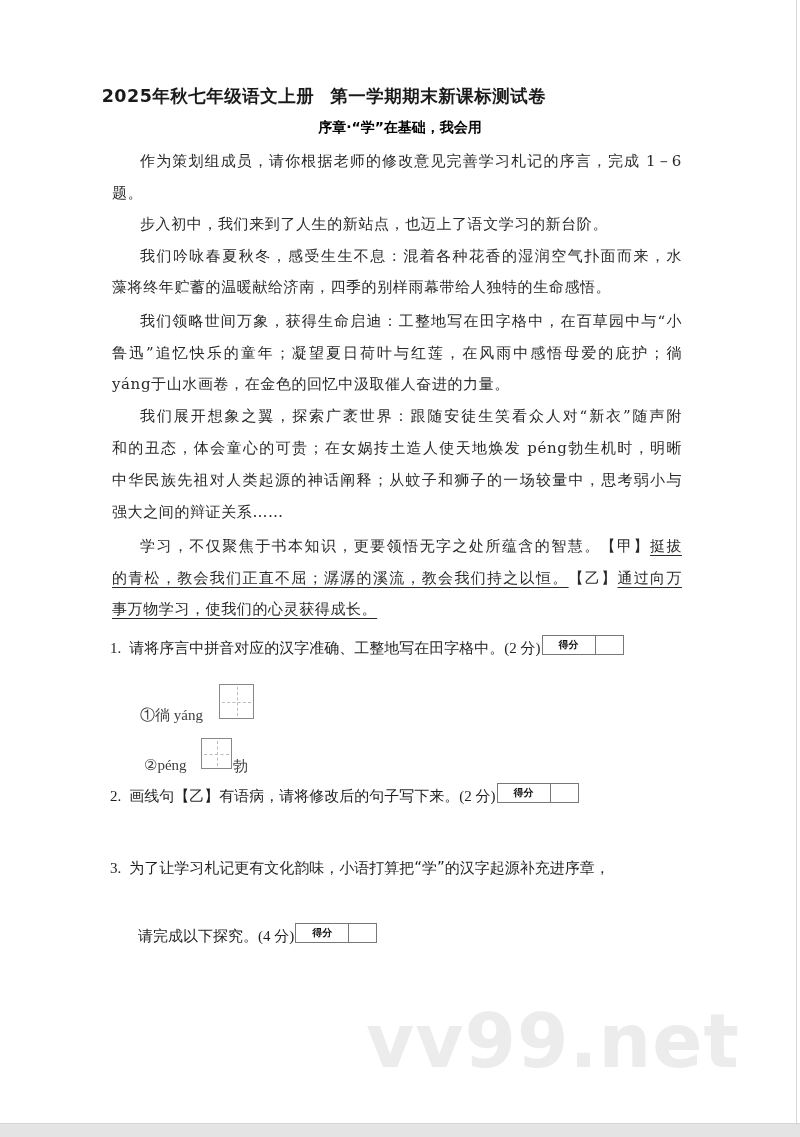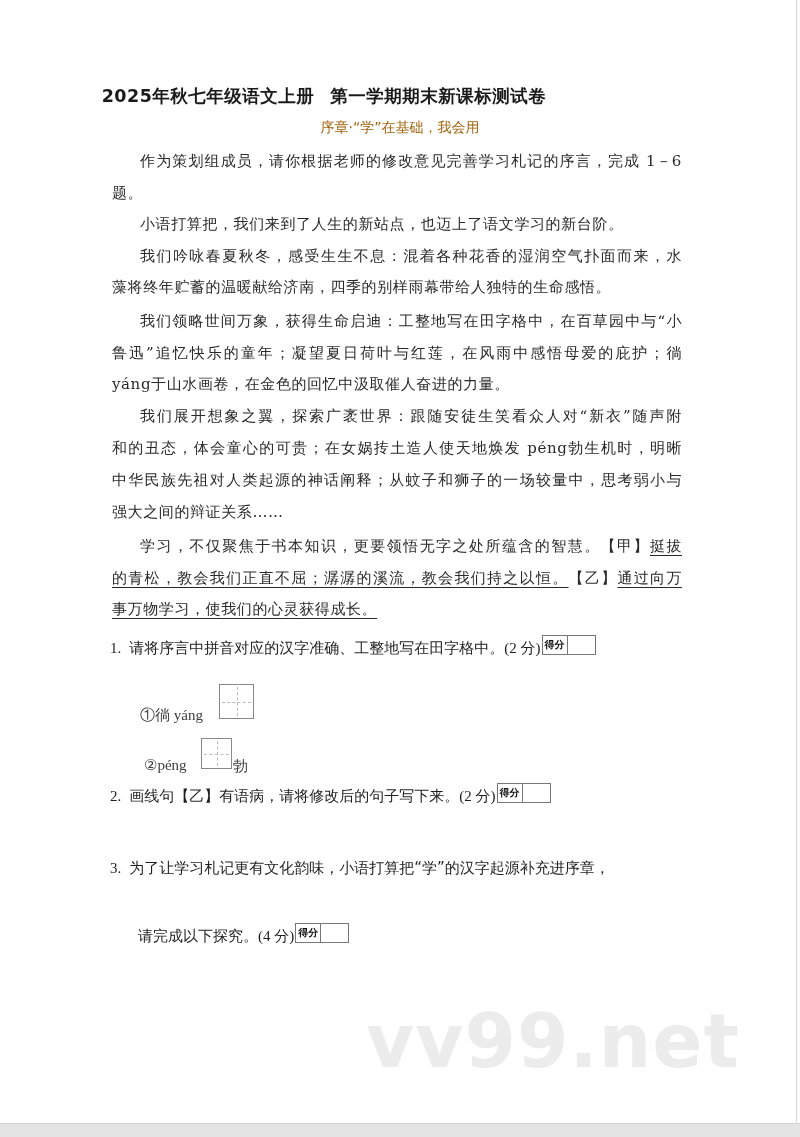--- a/index.html
+++ b/index.html
@@ -13,21 +13,21 @@
 
     .title {
       position: absolute; left: 0; width: 648px; top: 84px; text-align: center;
       font-family: "DejaVu Sans", "Liberation Sans", sans-serif; font-weight: bold;
       font-size: 17.5px; color: #1a1a1a; letter-spacing: 0.5px; white-space: nowrap;
     }
     .title .gap { display: inline-block; width: 16px; }
     .subtitle {
       position: absolute; left: 0; width: 800px; top: 119px; text-align: center;
       font-family: "DejaVu Sans", "Liberation Sans", sans-serif;
-      font-size: 14px; color: #a16207; white-space: nowrap;
+      font-size: 14px; color: #000000; white-space: nowrap; font-weight: bold;
     }
 
     .line {
       position: absolute; left: 112px; width: 570px;
       font-size: 15px; color: #2a2a2a; white-space: nowrap; letter-spacing: 0.6px;
     }
     .line.indent { left: 140px; width: 542px; }
     .line.just { text-align-last: justify; text-align: justify; }
     .ul { text-decoration: underline; text-underline-offset: 4px; text-decoration-thickness: 1px; }
 
@@ -35,21 +35,21 @@
          font-family: "DejaVu Sans", "Liberation Sans", sans-serif; }
     .q .num { font-family: "Liberation Serif", serif; margin-right: 8px; }
     .q .pts { font-family: "Liberation Serif", serif; }
 
     .score-box {
       display: inline-flex; vertical-align: top; height: 18px; border: 1px solid #777;
       margin-left: 1px; position: relative; top: -4px;
     }
     .score-box .lbl {
       font-family: "DejaVu Sans", "Liberation Sans", sans-serif; font-weight: bold;
-      font-size: 10px; line-height: 18px; padding: 0 2px; border-right: 1px solid #777; color: #111;
+      font-size: 10px; line-height: 18px; padding: 0 16px; border-right: 1px solid #777; color: #111;
     }
     .score-box .blank { width: 27px; }
 
     .grid-box { position: absolute; border: 1.5px solid #888; box-sizing: border-box; }
     .grid-box .h { position: absolute; left: 2px; right: 2px; top: 50%; border-top: 1px dashed #bbb; }
     .grid-box .v { position: absolute; top: 2px; bottom: 2px; left: 50%; border-left: 1px dashed #bbb; }
 
     .sub-item { position: absolute; font-size: 15px; color: #404040; white-space: nowrap;
                 font-family: "Liberation Serif", "DejaVu Serif", serif; }
 
@@ -66,21 +66,21 @@
 <div class="page-edge-bottom"></div>
 
 <div class="title">
   <span>2025年秋七年级语文上册</span><span class="gap"></span><span>第一学期期末新课标测试卷</span>
 </div>
 <div class="subtitle">序章·“学”在基础，我会用</div>
 
 <div class="line indent just" style="top:152px;">作为策划组成员，请你根据老师的修改意见完善学习札记的序言，完成 1－6</div>
 <div class="line" style="top:184px;">题。</div>
 
-<div class="line indent" style="top:215px;">小语打算把，我们来到了人生的新站点，也迈上了语文学习的新台阶。</div>
+<div class="line indent" style="top:215px;">步入初中，我们来到了人生的新站点，也迈上了语文学习的新台阶。</div>
 
 <div class="line indent just" style="top:247px;">我们吟咏春夏秋冬，感受生生不息：混着各种花香的湿润空气扑面而来，水</div>
 <div class="line" style="top:278px;">藻将终年贮蓄的温暖献给济南，四季的别样雨幕带给人独特的生命感悟。</div>
 
 <div class="line indent just" style="top:312px;">我们领略世间万象，获得生命启迪：工整地写在田字格中，在百草园中与“小</div>
 <div class="line just" style="top:344px;">鲁迅”追忆快乐的童年；凝望夏日荷叶与红莲，在风雨中感悟母爱的庇护；徜</div>
 <div class="line" style="top:375px;">yáng于山水画卷，在金色的回忆中汲取催人奋进的力量。</div>
 
 <div class="line indent just" style="top:407px;">我们展开想象之翼，探索广袤世界：跟随安徒生笑看众人对“新衣”随声附</div>
 <div class="line just" style="top:439px;">和的丑态，体会童心的可贵；在女娲抟土造人使天地焕发 péng勃生机时，明晰</div>

